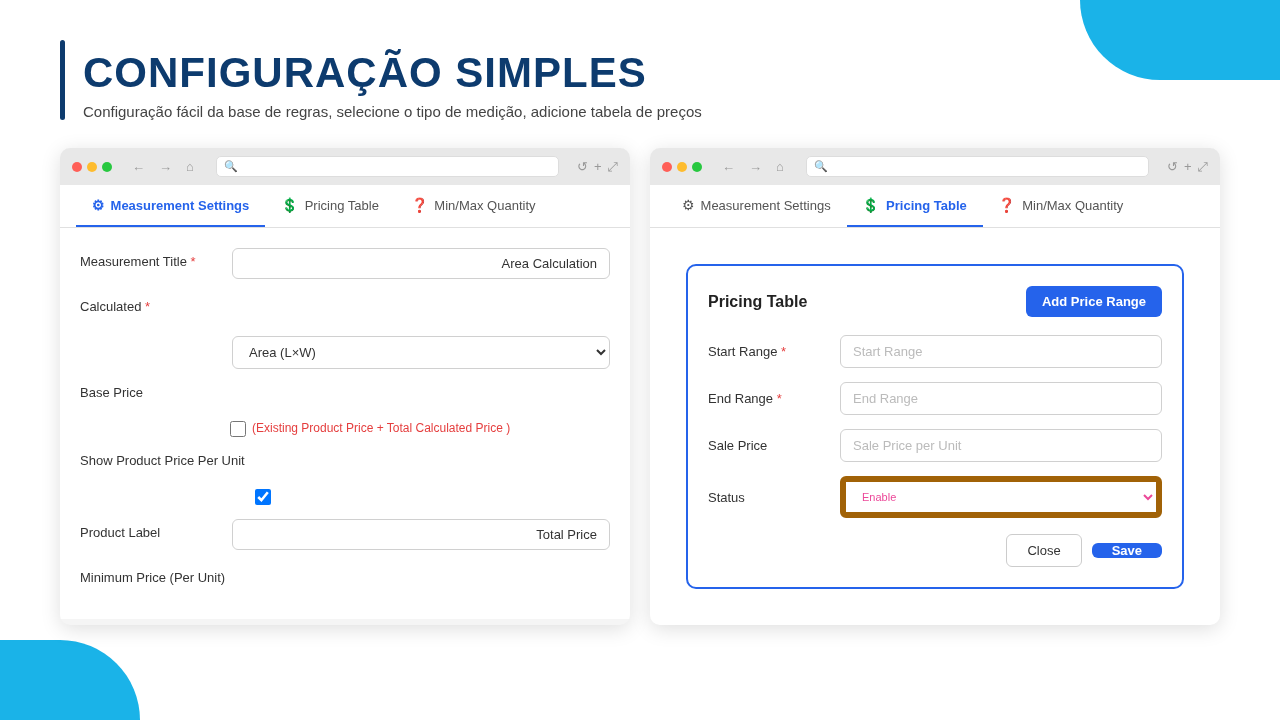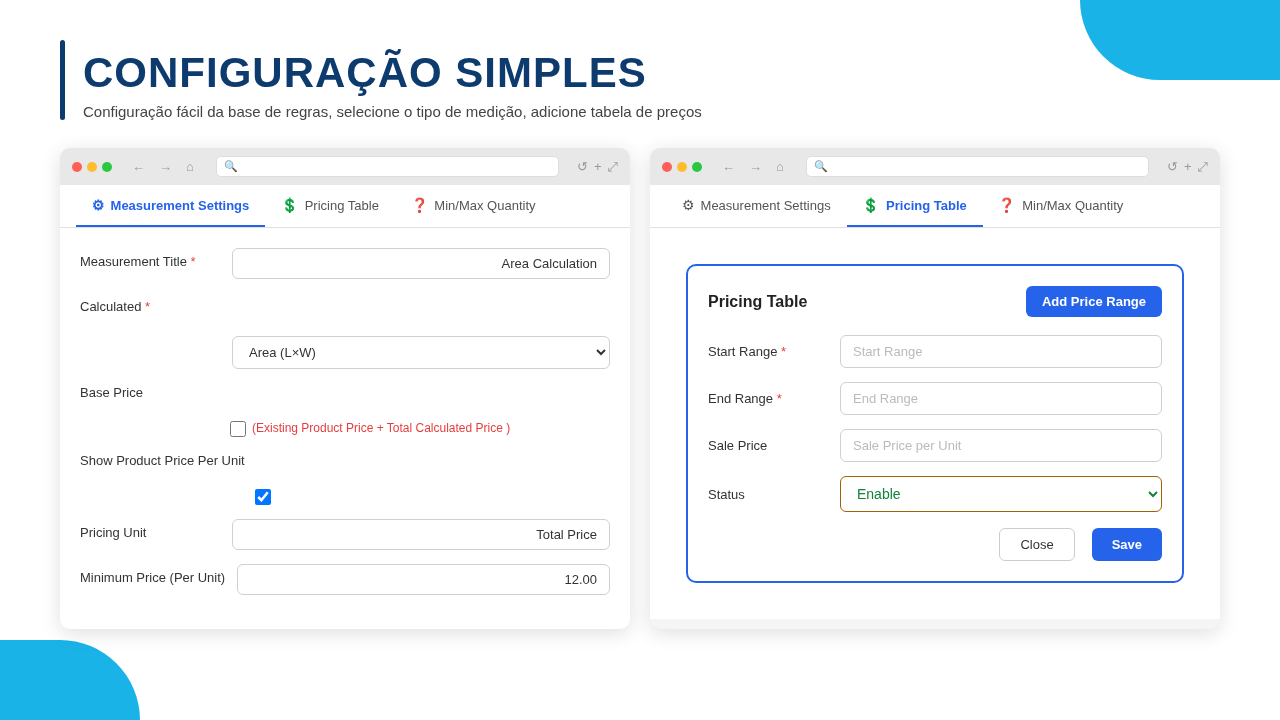--- a/index.html
+++ b/index.html
@@ -289,32 +289,33 @@
       font-size: 13px;
       color: #999;
       background: #fff;
     }
     .pricing-input::placeholder {
       color: #bbb;
     }
     .pricing-select {
       flex: 1;
       padding: 8px 12px;
-      border: 1px solid #a16207;
-      border-radius: 6px;
-      font-size: 14px;
-      color: #15803d;
+      border: 6px solid #a16207;
+      border-radius: 6px;
+      font-size: 11px;
+      color: #ec4899;
       background: #fff;
     }
 
     .pricing-actions {
       display: flex;
       justify-content: flex-end;
-      gap: 17px;
+      gap: 10px;
       margin-top: 16px;
+      align-items: center;
     }
     .btn-close {
       background: #fff;
       color: #333;
       border: 1px solid #ccc;
       border-radius: 6px;
       padding: 8px 20px;
       font-size: 13px;
       cursor: pointer;
     }
@@ -415,27 +416,26 @@
         </div>
 
         <div class="checkbox-row">
           <div class="checkbox-label-section">Show Product Price Per Unit</div>
           <div class="checkbox-right">
             <input type="checkbox" class="form-checkbox" checked="" style="">
           </div>
         </div>
 
         <div class="form-row">
-          <div class="form-label">Pricing Unit</div>
+          <div class="form-label">Product Label</div>
           <input class="form-input" type="text" value="Total Price" style="">
         </div>
 
         <div class="form-row">
           <div class="form-label">Minimum Price (Per Unit)</div>
-          <input class="form-input" type="text" value="12.00" style="">
         </div>
 
 
       </div>
     </div>
 
     <div class="browser-window">
       <div class="browser-bar">
         <div class="browser-dots">
           <div class="dot dot-red"></div>

